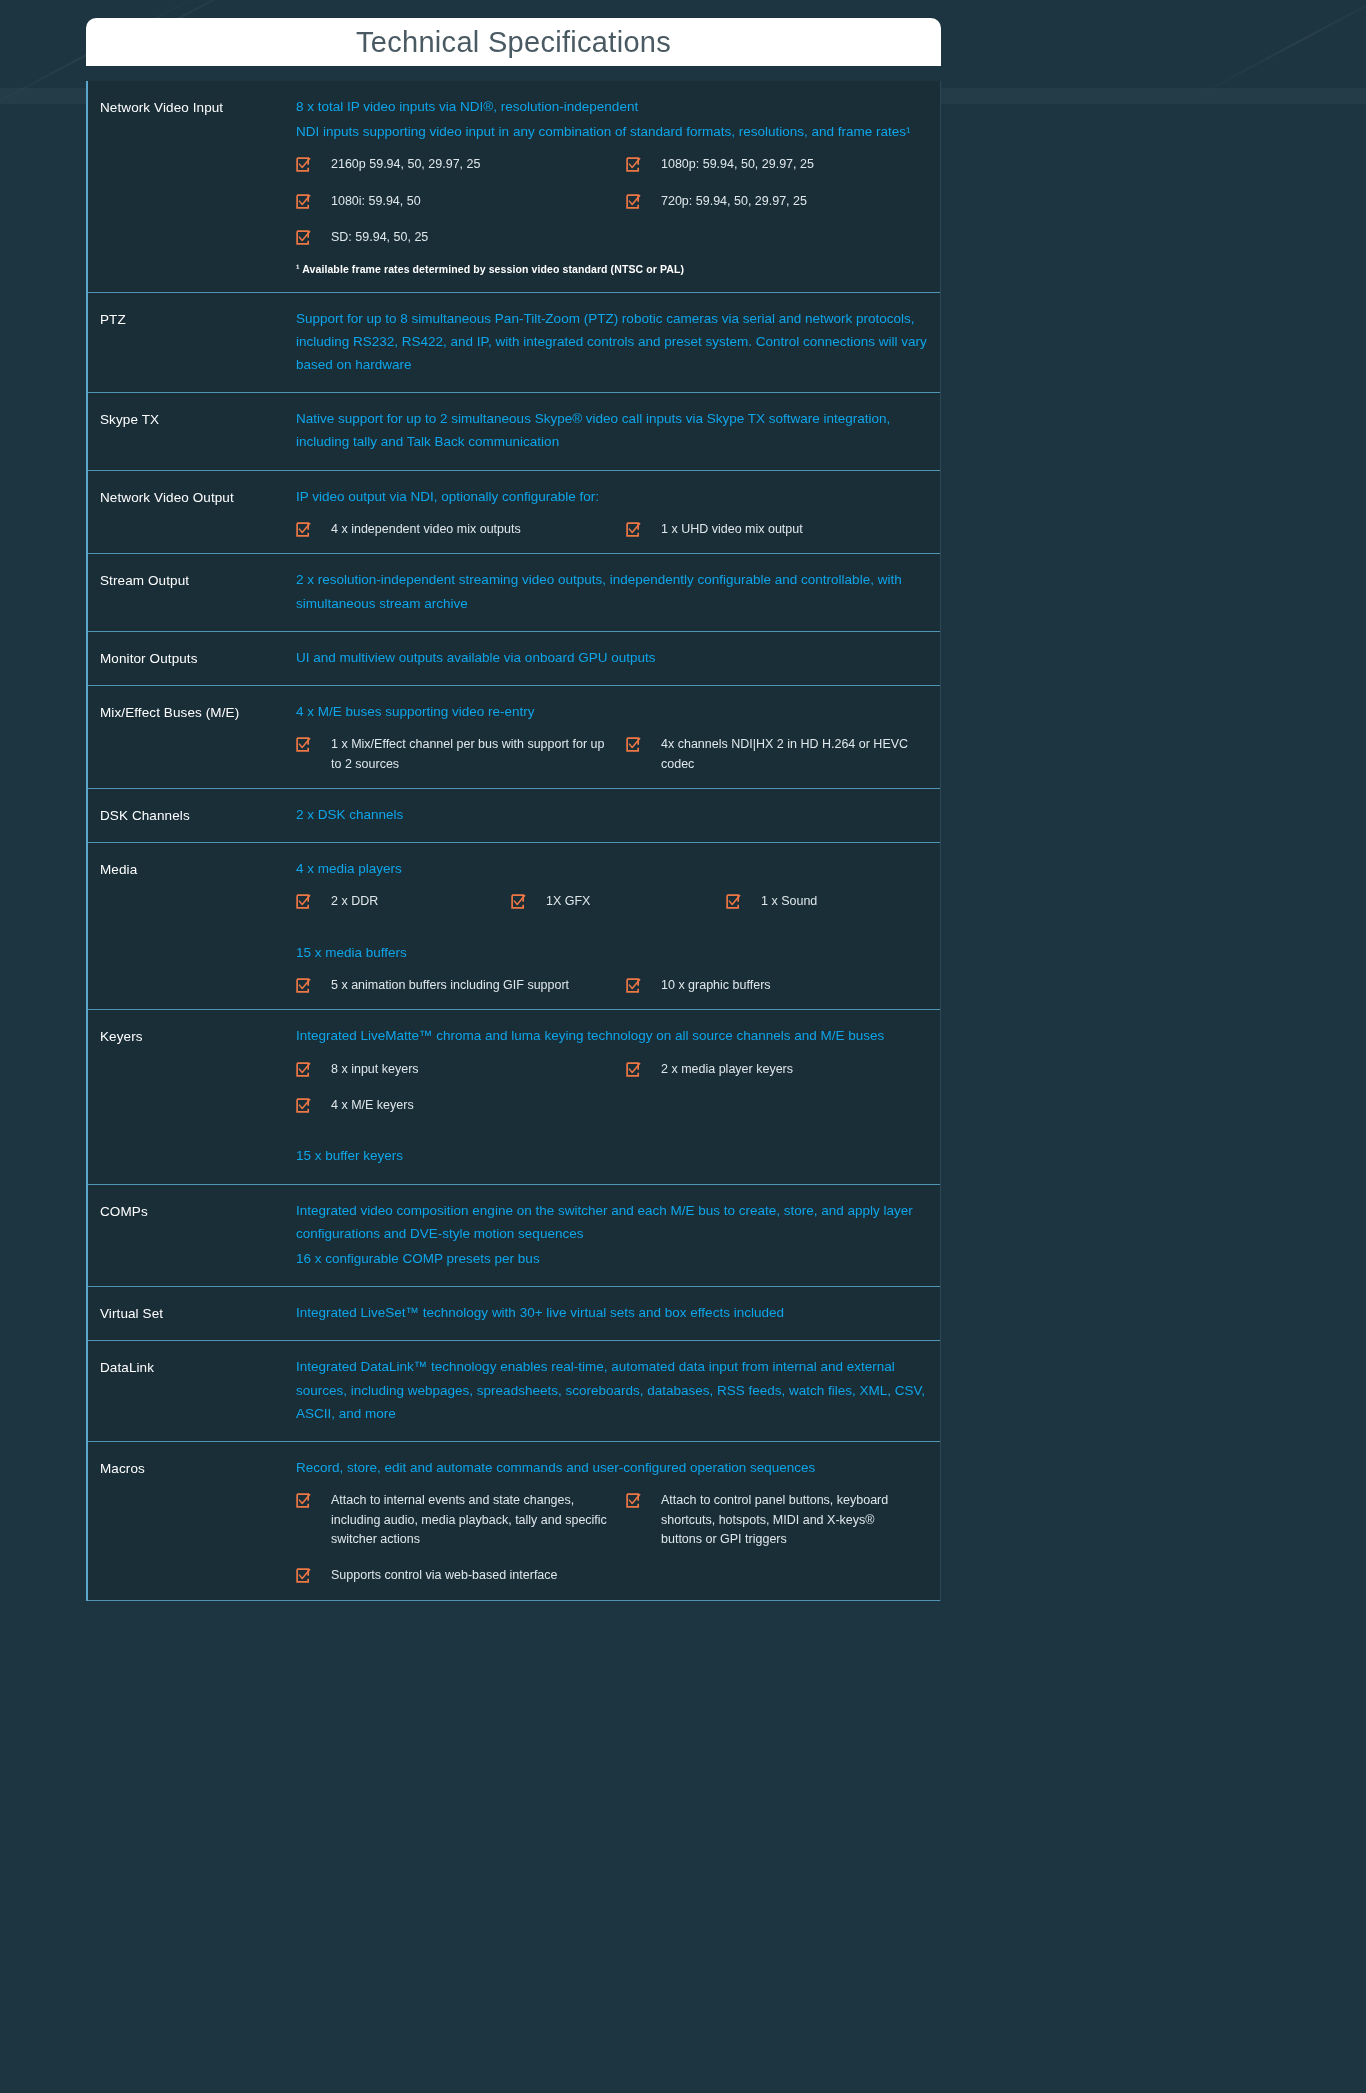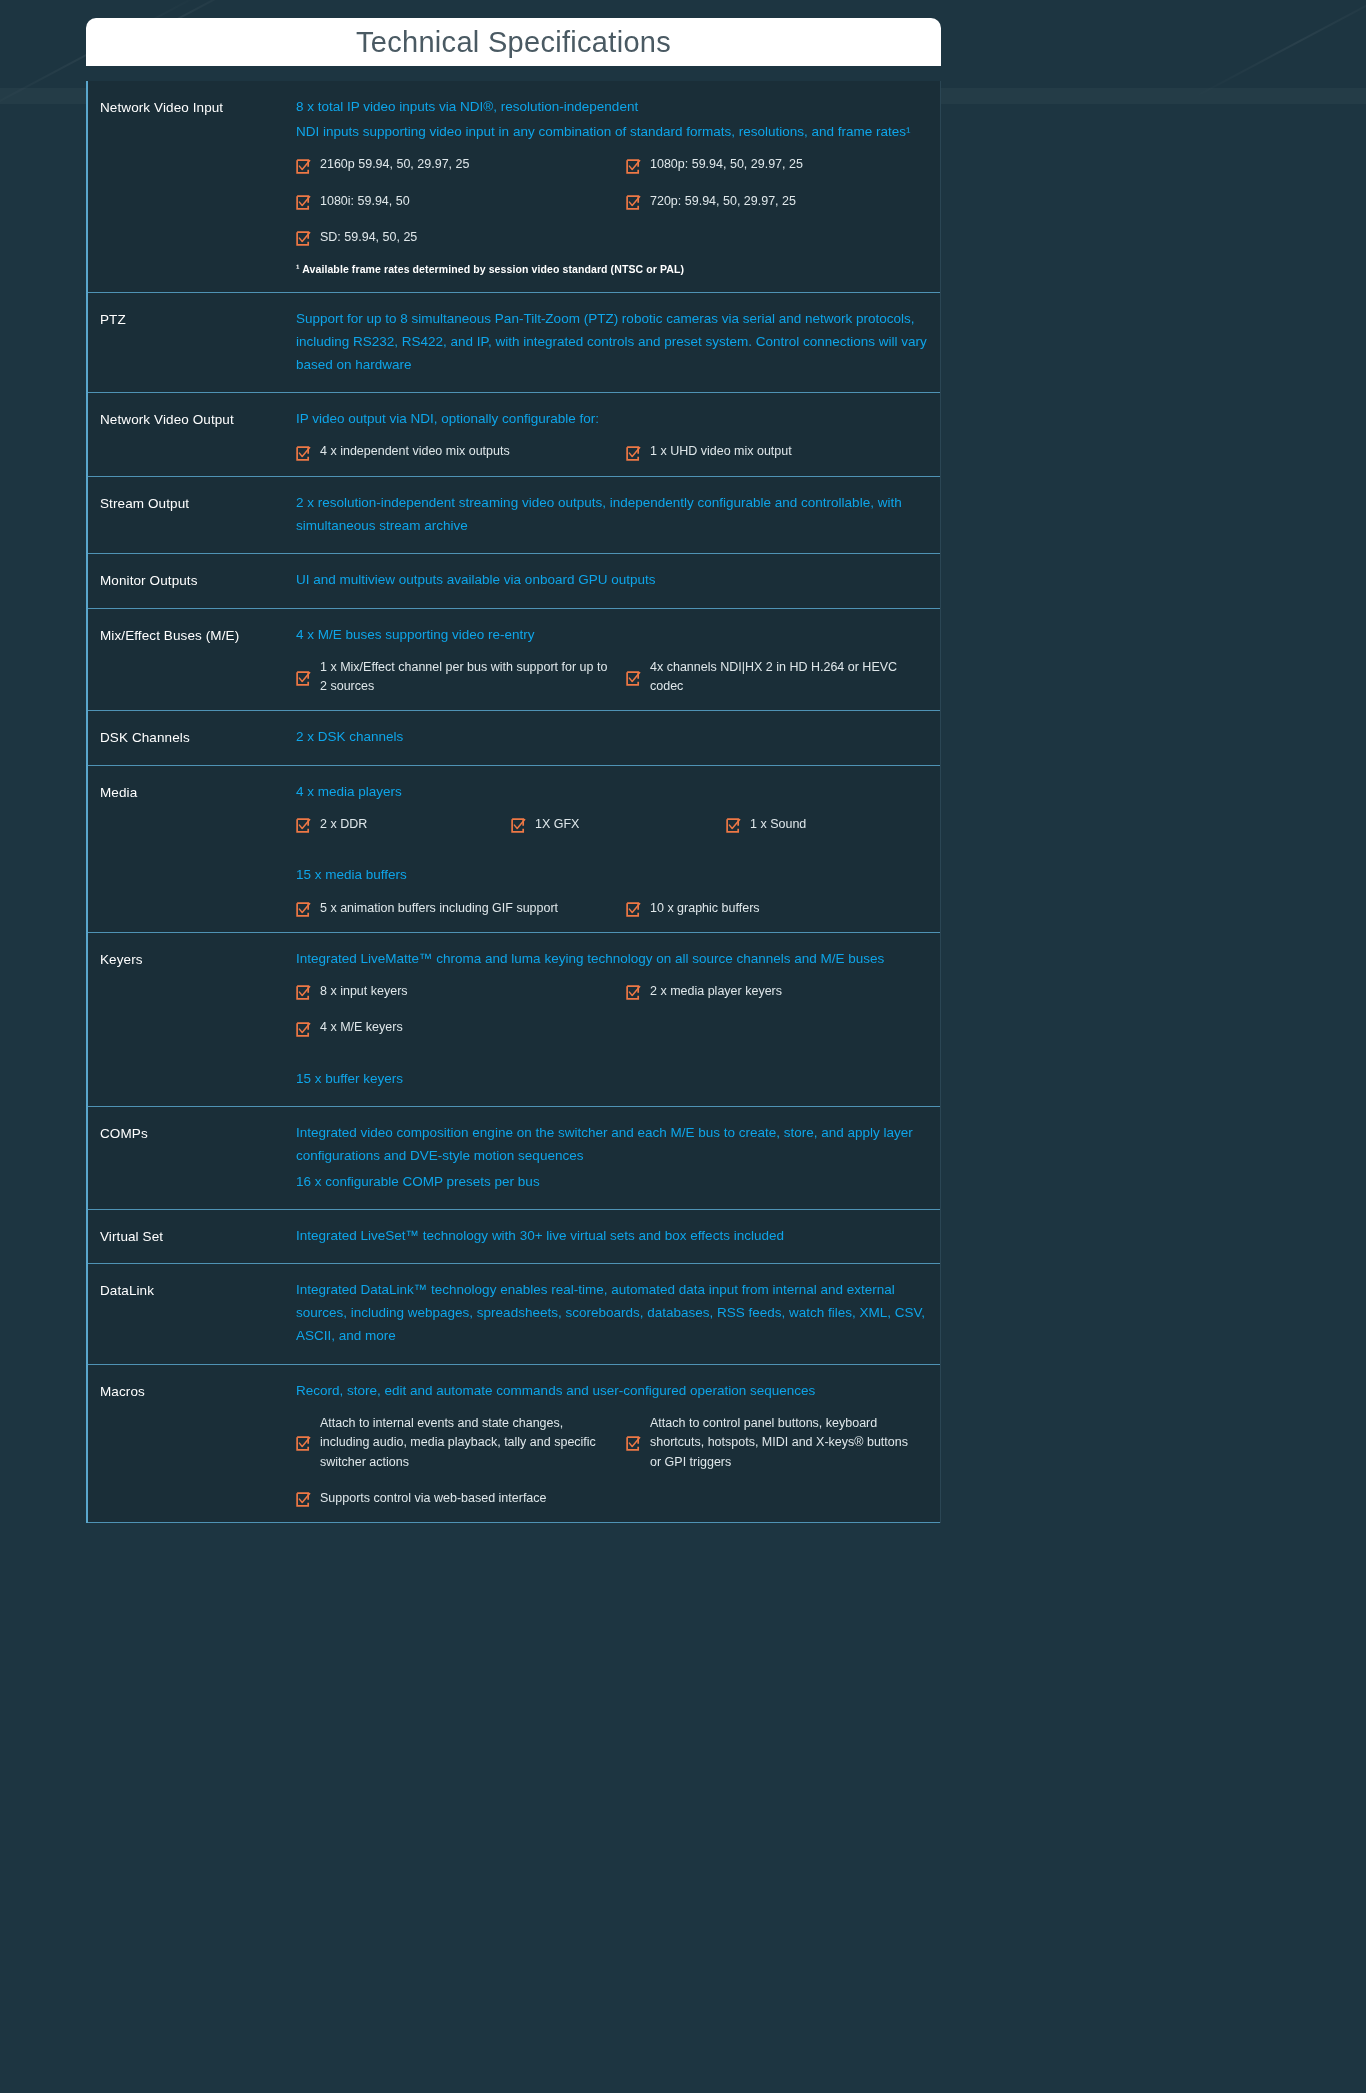--- a/index.html
+++ b/index.html
@@ -117,22 +117,22 @@
     display: grid;
     margin-top: 12px;
     row-gap: 17px;
     column-gap: 0px;
   }
   .check-grid.cols-2 { grid-template-columns: 330px 1fr; }
   .check-grid.cols-3 { grid-template-columns: 215px 215px 1fr; }
 
   .check-item {
     display: flex;
-    align-items: center;
-    gap: 9px;
+    align-items: flex-start;
+    gap: 20px;
     font-size: 12.5px;
     line-height: 1.55;
     color: #dfe7ea;
     padding-right: 14px;
   }
 
   .check-icon {
     flex: 0 0 auto;
     width: 15px;
     height: 15px;
@@ -216,20 +216,26 @@
           <div class="spec-footnote">¹ Available frame rates determined by session video standard (NTSC or PAL)</div>
         </div>
       </div>
       <div class="spec-row">
         <div class="spec-label">PTZ</div>
         <div class="spec-body">
           <div class="spec-para">Support for up to 8 simultaneous Pan-Tilt-Zoom (PTZ) robotic cameras via serial and network protocols, including RS232, RS422, and IP, with integrated controls and preset system. Control connections will vary based on hardware</div>
         </div>
       </div>
       <div class="spec-row">
+        <div class="spec-label">Skype TX</div>
+        <div class="spec-body">
+          <div class="spec-para">Native support for up to 2 simultaneous Skype® video call inputs via Skype TX software integration, including tally and Talk Back communication</div>
+        </div>
+      </div>
+      <div class="spec-row">
         <div class="spec-label">Network Video Output</div>
         <div class="spec-body">
           <div class="spec-para">IP video output via NDI, optionally configurable for:</div>
           <div class="check-grid cols-2">
             <div class="check-item">
               <span class="check-icon">
                 <svg width="15" height="15" viewBox="0 0 16 16">
                   <path d="M1.2 1.2 H13 V8.2 M13 11.5 V14.8 H1.2 V1.2" fill="none" stroke="#ee7845" stroke-width="1.8"></path>
                   <path d="M3.6 7.6 L6.6 11.2 L14.6 1.6" fill="none" stroke="#ee7845" stroke-width="1.6" stroke-linecap="round" stroke-linejoin="round"></path>
                 </svg>

